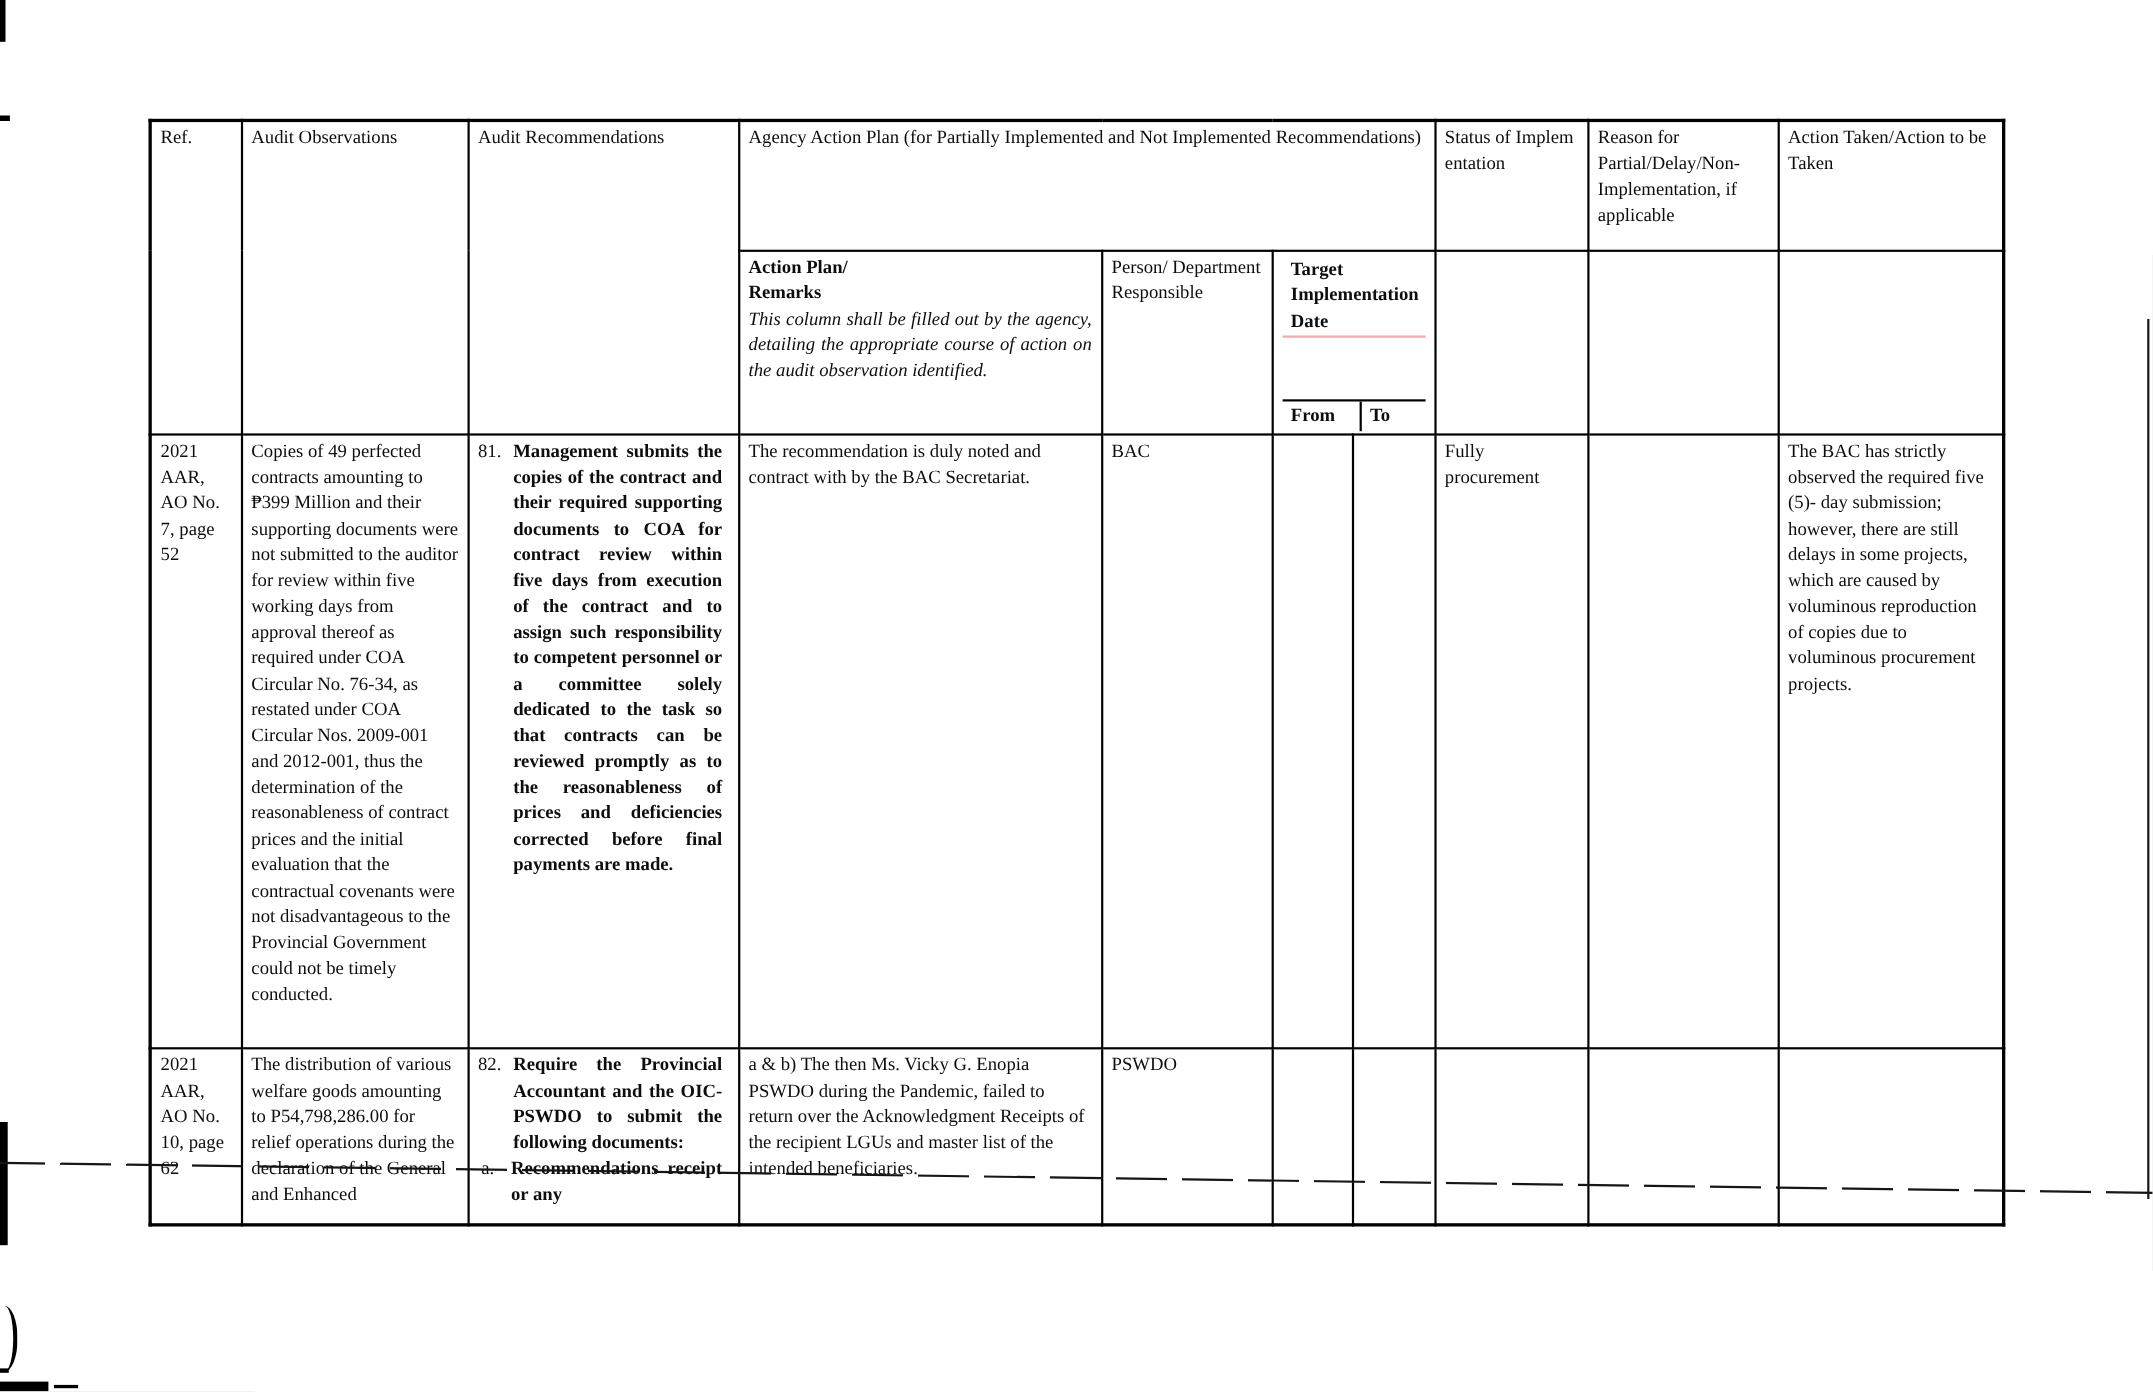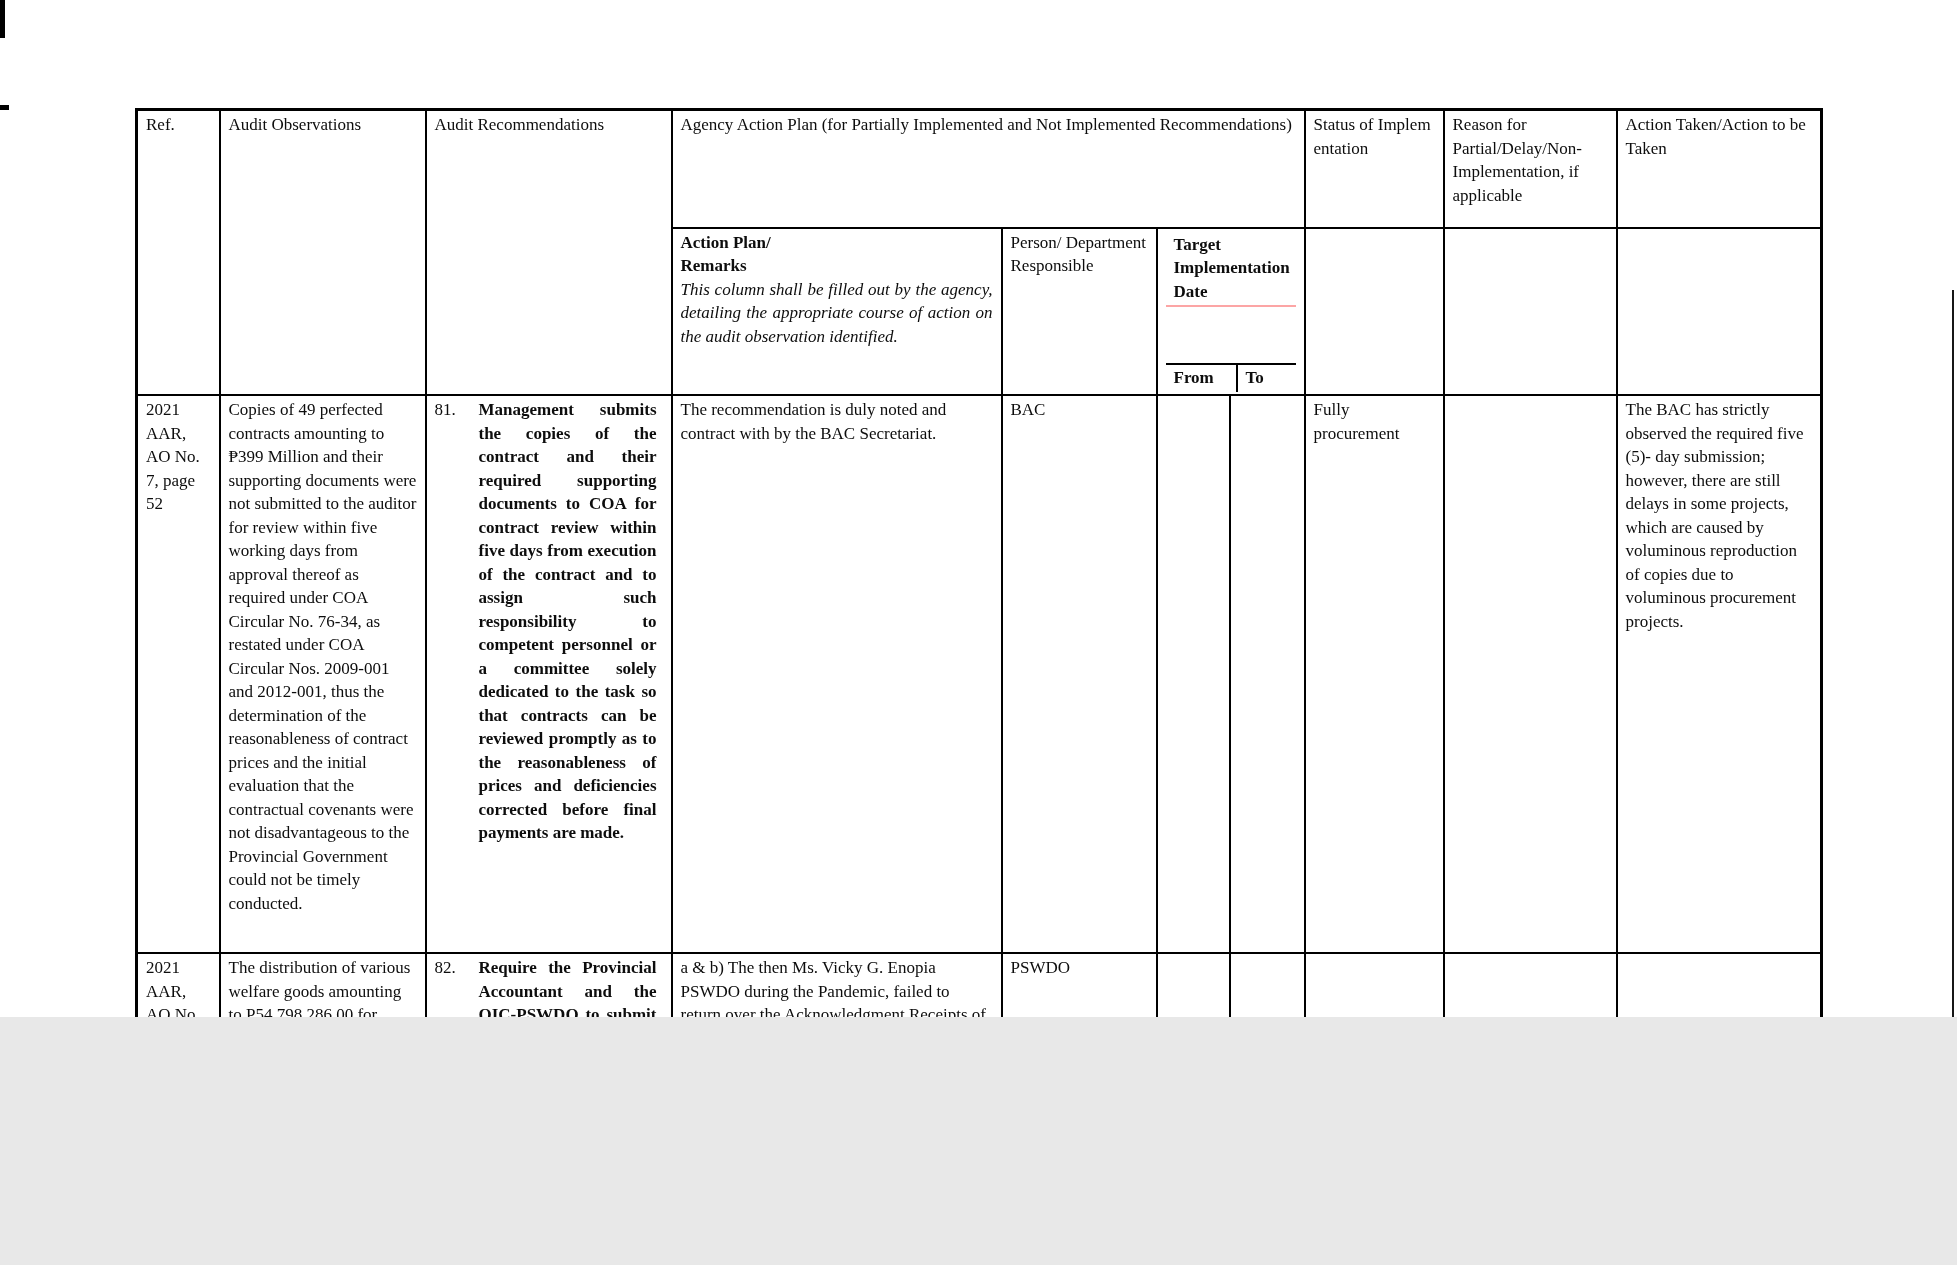--- a/index.html
+++ b/index.html
@@ -1,18 +1,18 @@
 <!DOCTYPE html>
 <html><head>
 <meta charset="utf-8">
 <style>
   html,body{margin:0;padding:0;background:#e8e8e8;}
   .page{
     position:relative;
-    width:1957px;height:1017px;
+    width:1957px;height:1265px;
     background:#ffffff;
     overflow:hidden;
     font-family:"Liberation Serif","DejaVu Serif",serif;
     color:#0d0d0d;
   }
   table.audit{
     position:absolute;left:135px;top:108px;
     width:1687px;
     table-layout:fixed;
     border-collapse:collapse;
@@ -75,21 +75,21 @@
     font-weight:bold;
     padding:2px 8px;
     border-bottom:2px solid #fca5a5;
   }
   .tid-spacer{flex:1;border-bottom:2px solid #000;min-height:56px;}
   .tid-labels{display:flex;height:27px;font-weight:bold;}
   .tid-from{width:72px;border-right:2px solid #000;padding:1px 0 0 8px;box-sizing:border-box;}
   .tid-to{flex:1;padding:1px 0 0 8px;}
   
   td.cell-just{text-align:justify;}
-  .rec-item{display:flex;gap:12px;}
+  .rec-item{display:flex;}
   .rec-no{width:32px;flex:none;}
   .rec-sub-no{width:30px;flex:none;padding-left:3px;box-sizing:border-box;}
   .rec-text{flex:1;text-align:justify;padding-right:6px;font-weight:bold;}
   td.ref-cell{padding:2px 4px 2px 8px;border-radius:12px;}
   td.rec-cell{padding:2px 4px 2px 10px;}
   td.ap-cell{padding:2px 5px 2px 13px;}
   td.person-cell{padding:2px 4px 2px 12px;}
   td.status-cell{padding:2px 6px 2px 8px;}
   td.taken-cell{padding:2px 6px 2px 7px;}
   

